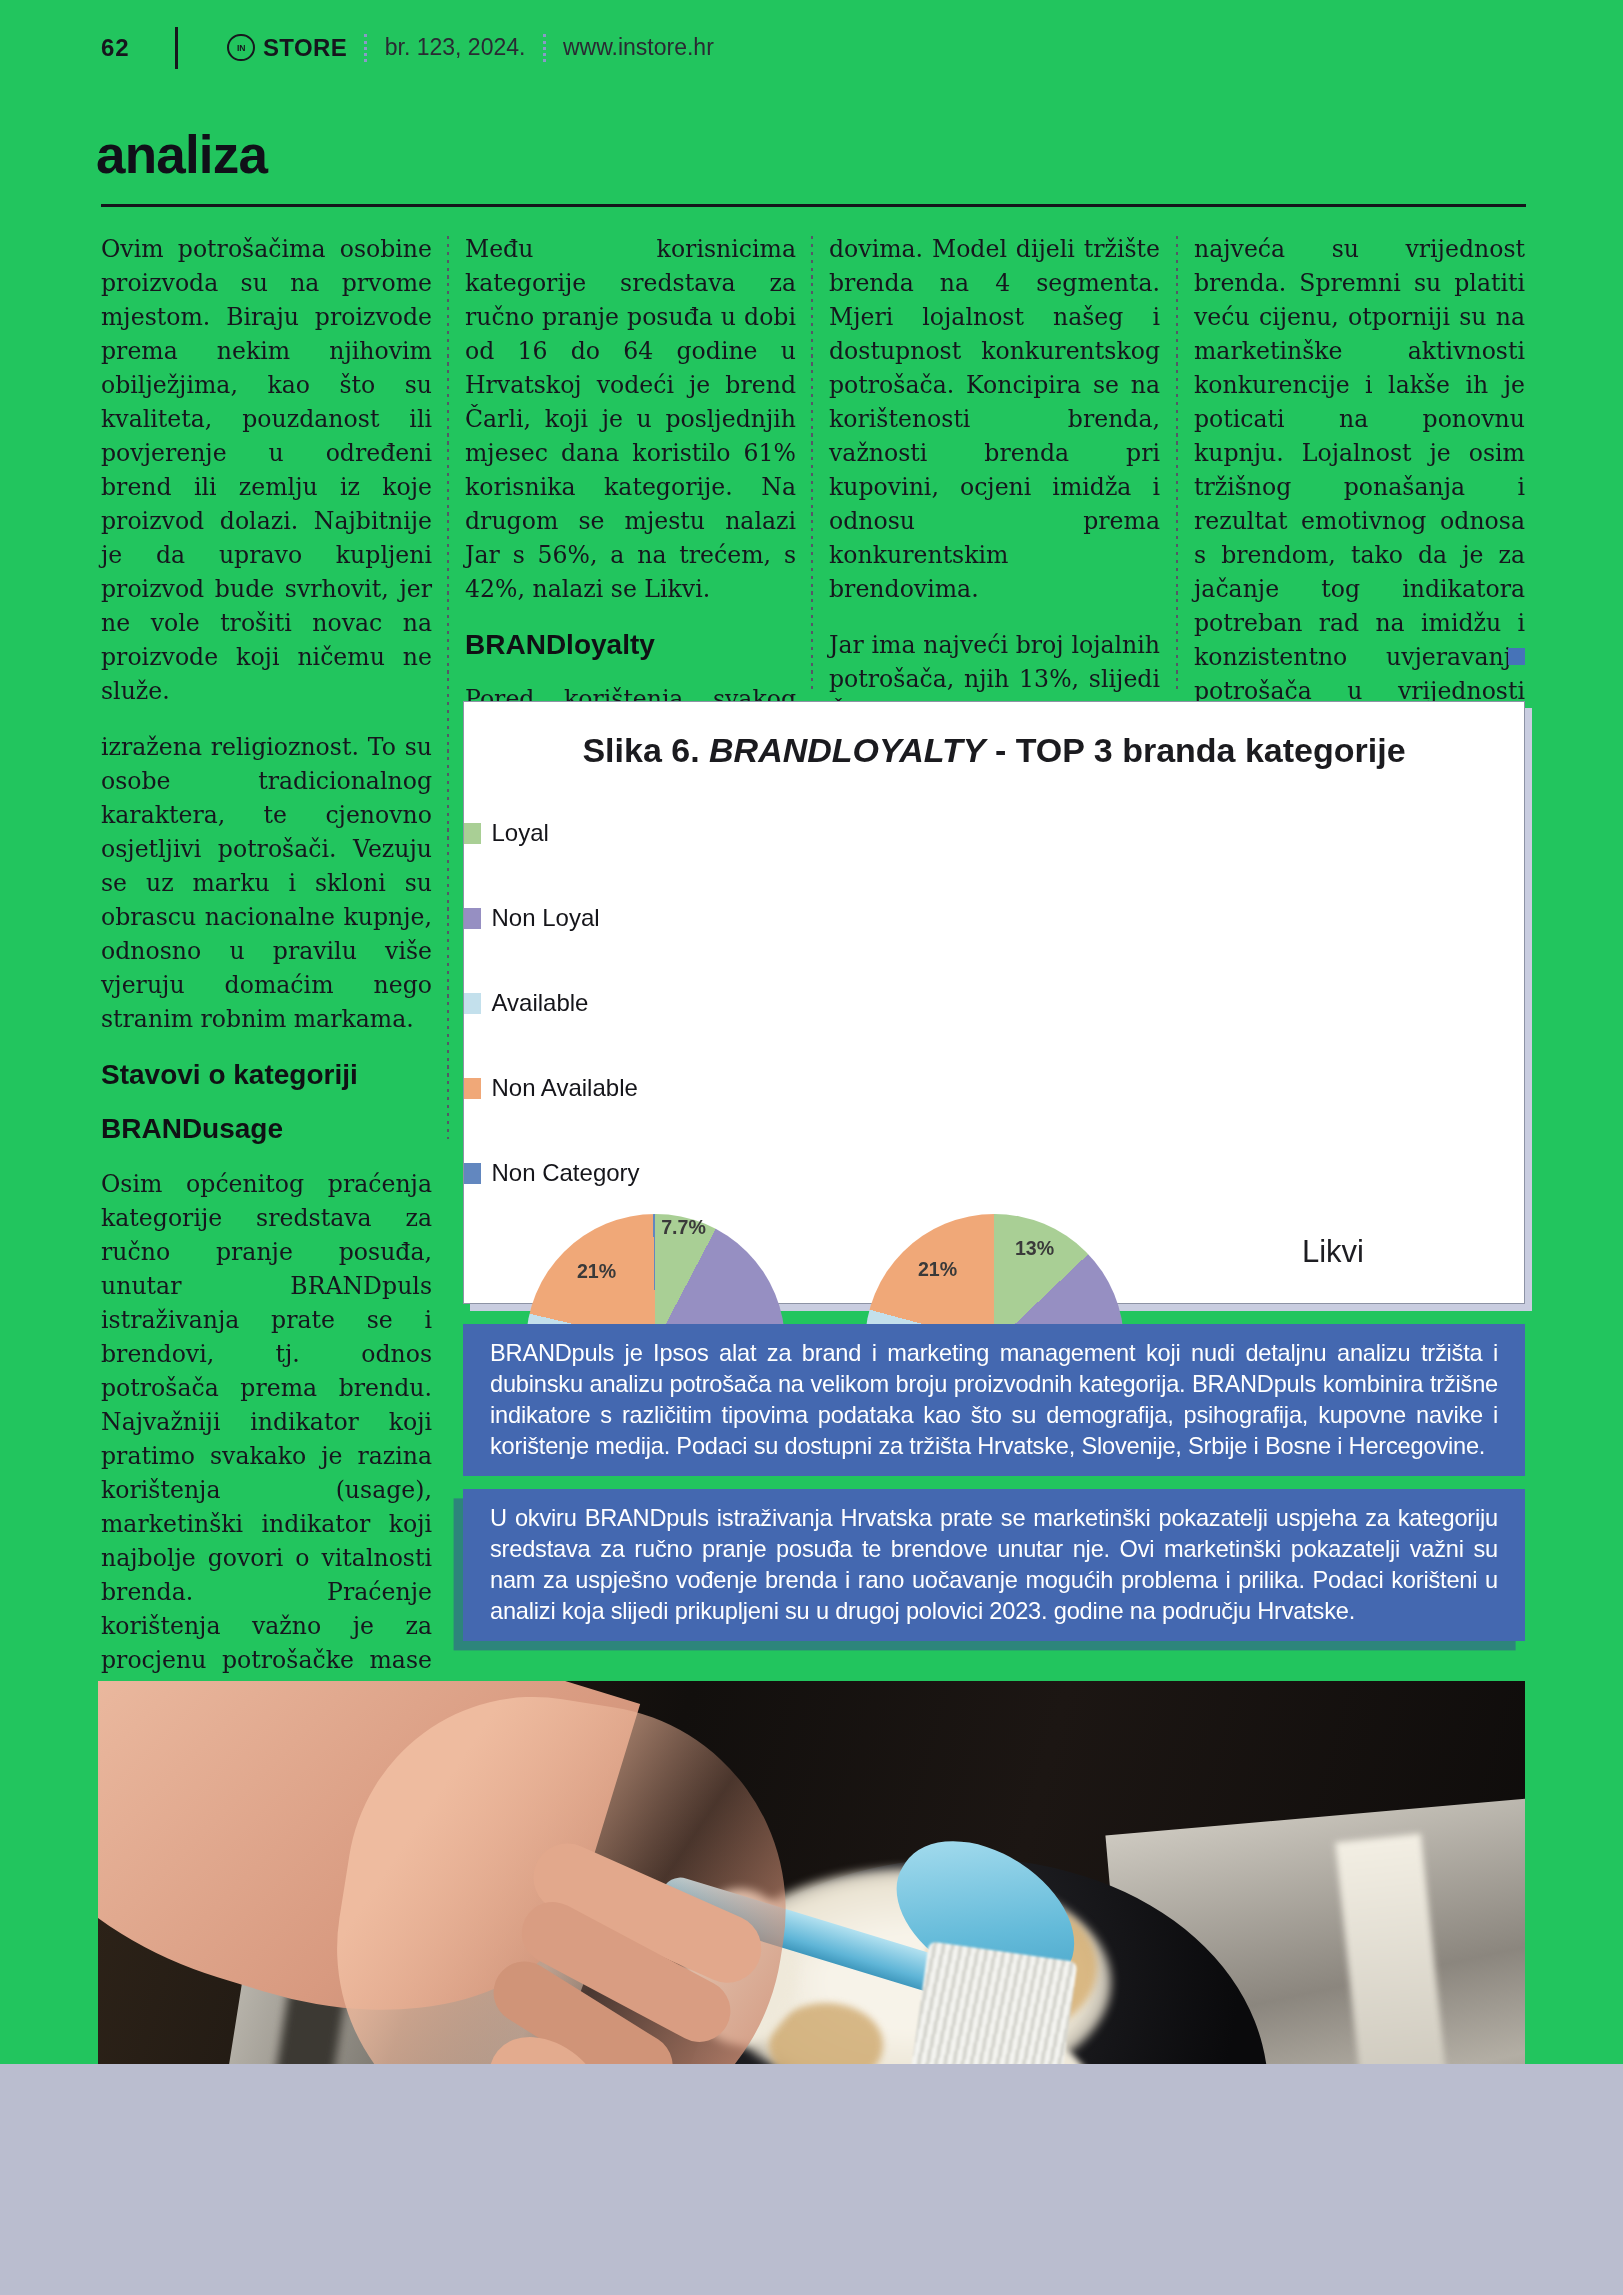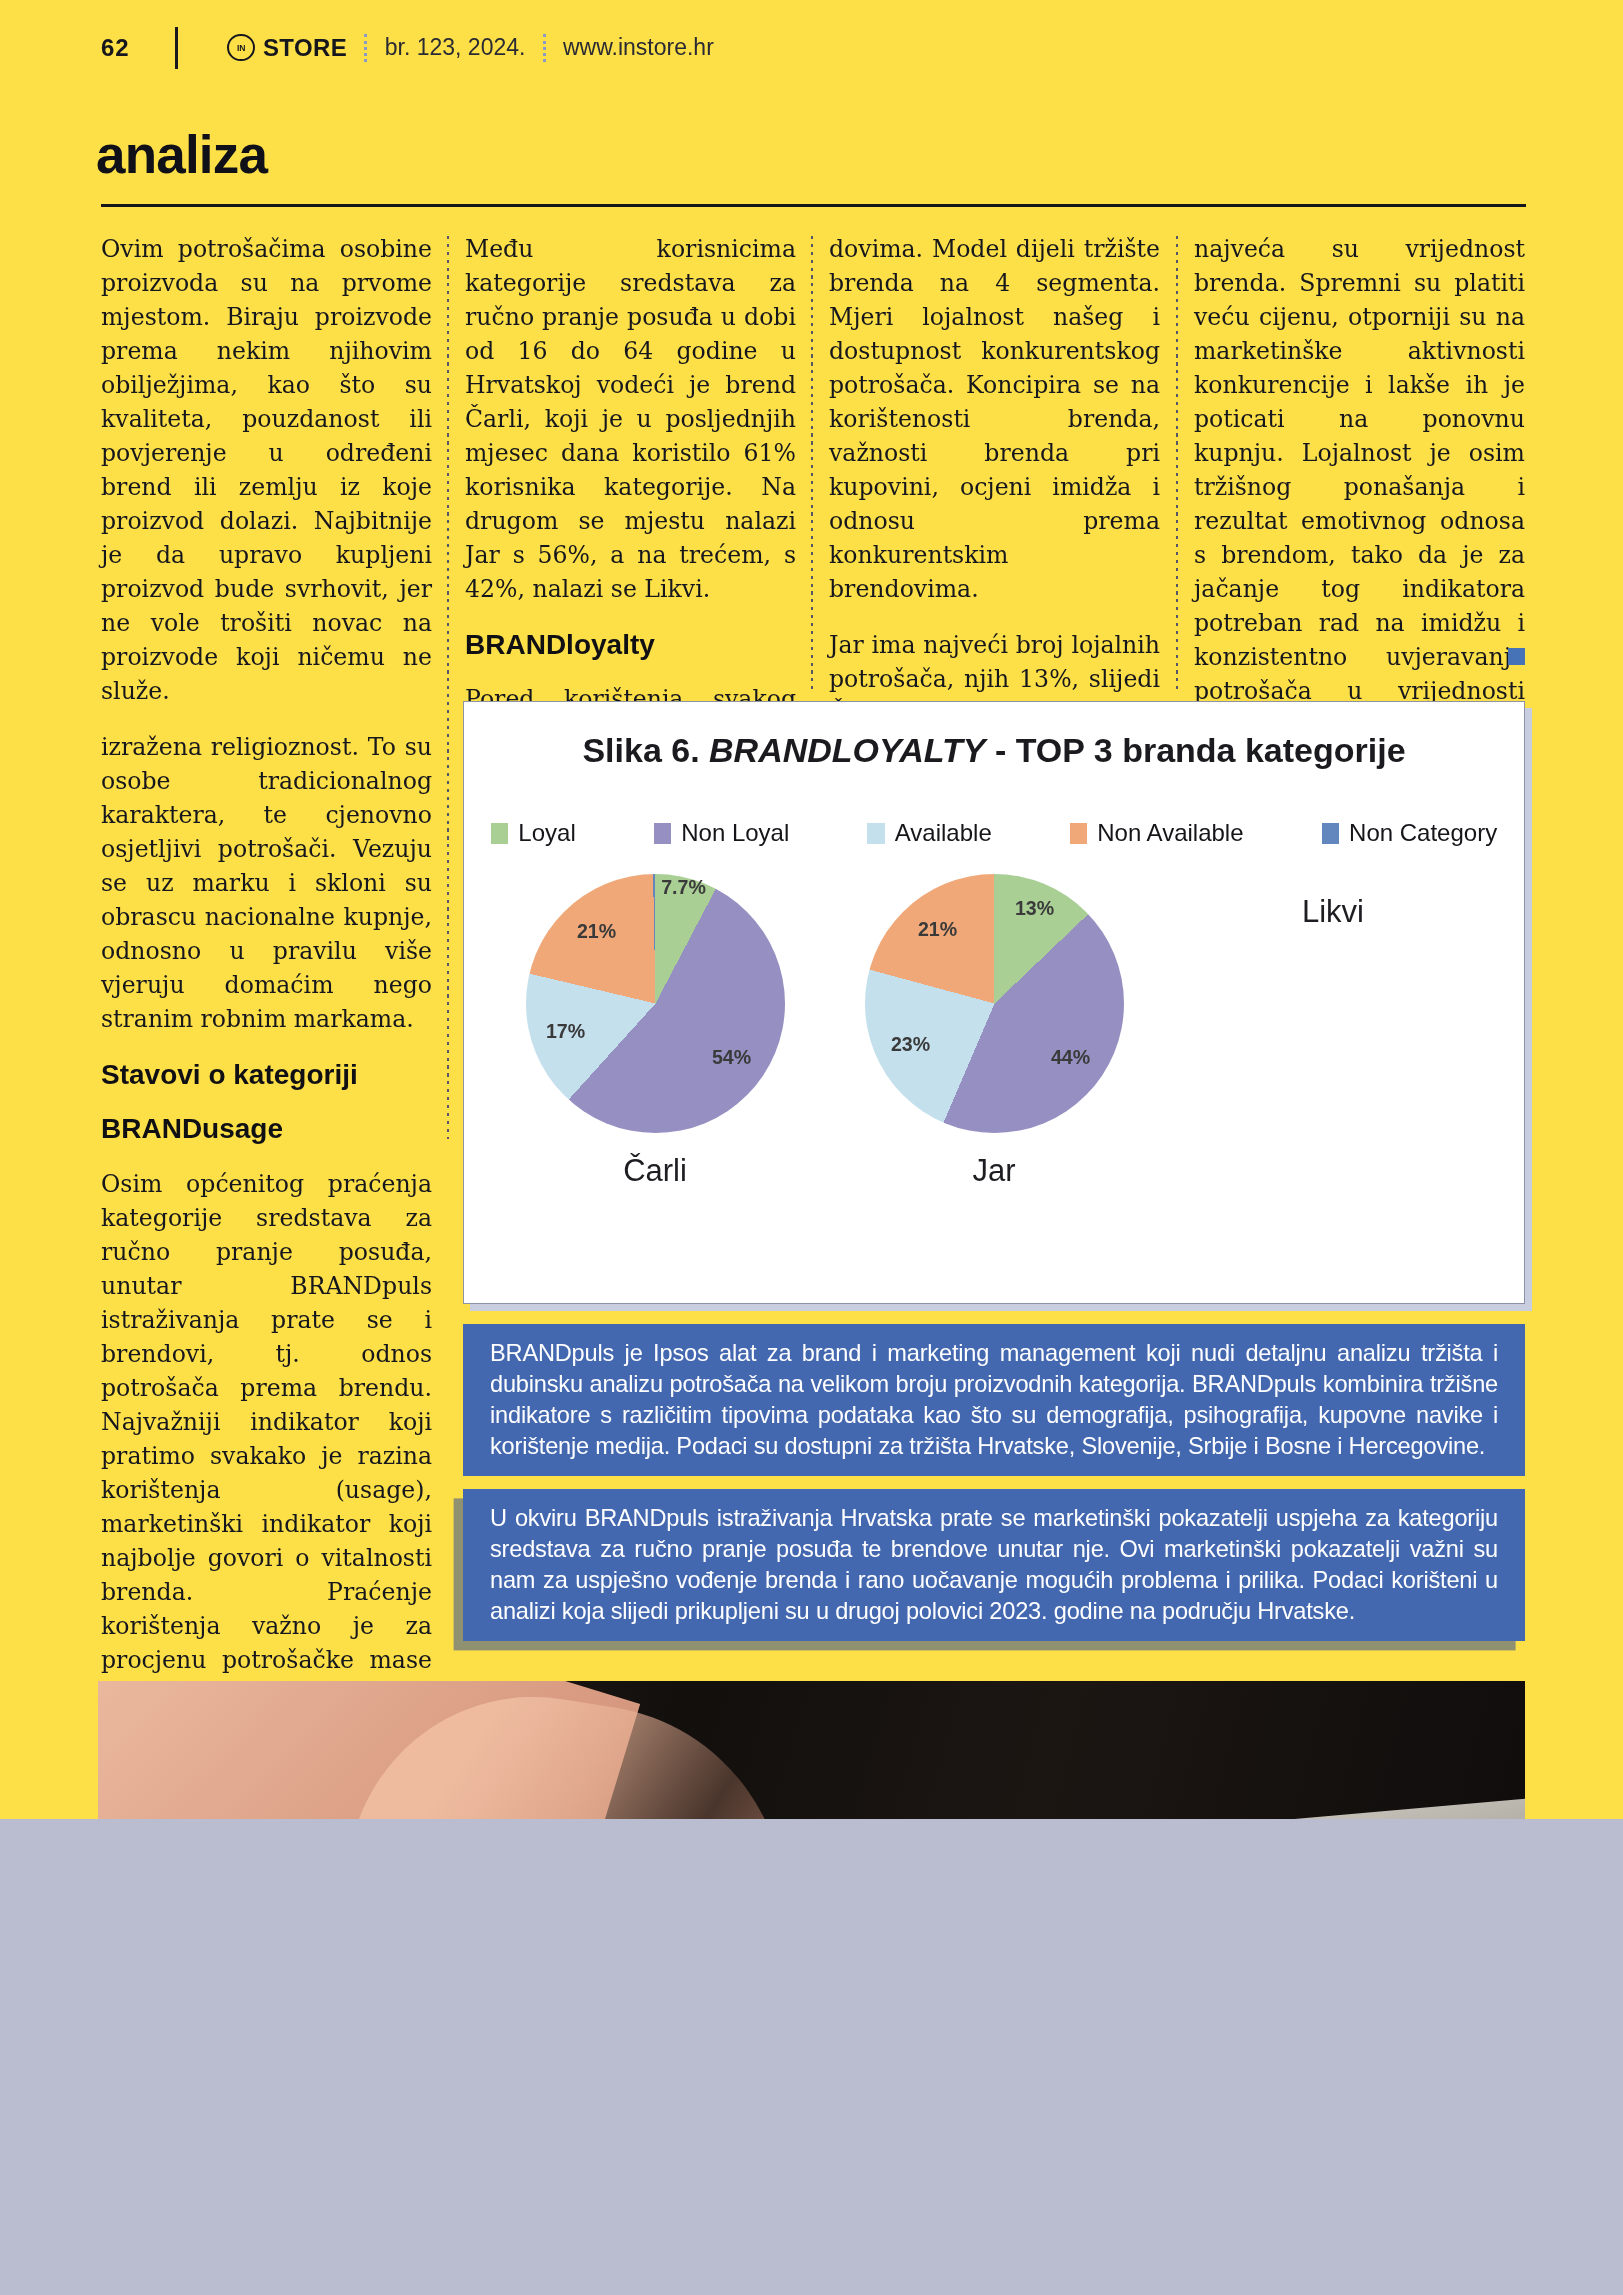--- a/index.html
+++ b/index.html
@@ -1,16 +1,16 @@
 <!DOCTYPE html>
 <html lang="hr" style="font-size:12.6px"><head>
 <meta charset="utf-8">
 <style>
   html,body{margin:0;padding:0;background:#babdcf;}
-  #page{position:relative;width:1623px;height:1819px;background:#fde047;overflow:hidden;
+  #page{position:relative;width:1623px;height:2064px;background:#22c55e;overflow:hidden;
         font-family:"Liberation Sans",sans-serif;color:#16161d;}
 
   
   .header{position:absolute;left:101px;top:27px;right:98px;height:41px;display:flex;align-items:center;}
   .page-num{font-size:24px;font-weight:bold;letter-spacing:0.8px;}
   .vdivider{width:3.1px;height:42px;background:#17171d;margin-left:46px;}
   .logo{display:flex;align-items:center;margin-left:49px;gap:7.9px;}
   .logo-circle{width:23.6px;height:23.6px;border:2.4px solid #17171d;border-radius:50%;
                display:flex;align-items:center;justify-content:center;font-size:8.6px;font-weight:bold;}
   .logo-word{font-size:24px;font-weight:bold;letter-spacing:0.4px;}
@@ -33,21 +33,21 @@
   #sep1{left:447px;top:236px;height:903px;}
   #sep2{left:811px;top:236px;height:454px;}
   #sep3{left:1176px;top:236px;height:454px;}
   .end-marker{position:absolute;right:0;bottom:6.3px;width:17.3px;height:17.3px;background:#4673b8;display:inline-block;}
 
   
   .figure{position:absolute;left:463px;top:701px;width:1062px;height:603px;background:#ffffff;
           border:1.6px solid #8d93a5;box-shadow:7px 7px 0 #c9cde0;box-sizing:border-box;}
   .fig-title{text-align:center;font-weight:bold;font-size:34px;line-height:37px;margin-top:30px;color:#1b1b1f;}
   .fig-title .it{font-style:italic;}
-  .legend{display:flex;justify-content:center;gap:78px;margin-top:50px;font-size:24px;color:#15151a;}
+  .legend{display:flex;justify-content:center;gap:57px;margin-top:50px;font-size:24px;color:#15151a;flex-direction:column;}
   .legend-item{display:flex;align-items:center;gap:10.2px;}
   .swatch{width:17.3px;height:21px;display:inline-block;}
   .pies{display:flex;justify-content:space-between;padding:0 38px;margin-top:27px;}
   .pie-block{width:306px;text-align:center;}
   .pie{width:259px;height:259px;border-radius:50%;margin:0 auto;position:relative;}
   .slice-label{position:absolute;font-size:19.6px;font-weight:600;color:#3a3a3a;
                transform:translate(-50%,-50%);white-space:nowrap;}
   .pie-name{margin-top:20.4px;font-size:31px;color:#1d1d22;}
 
   

